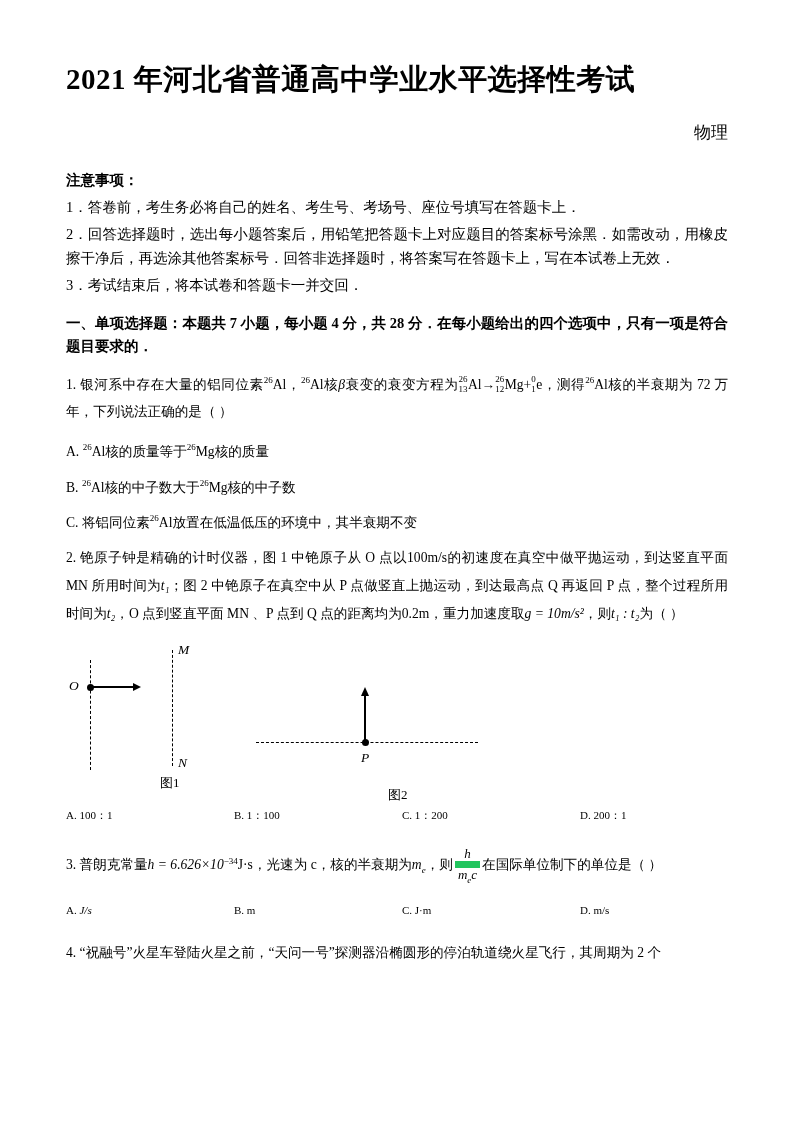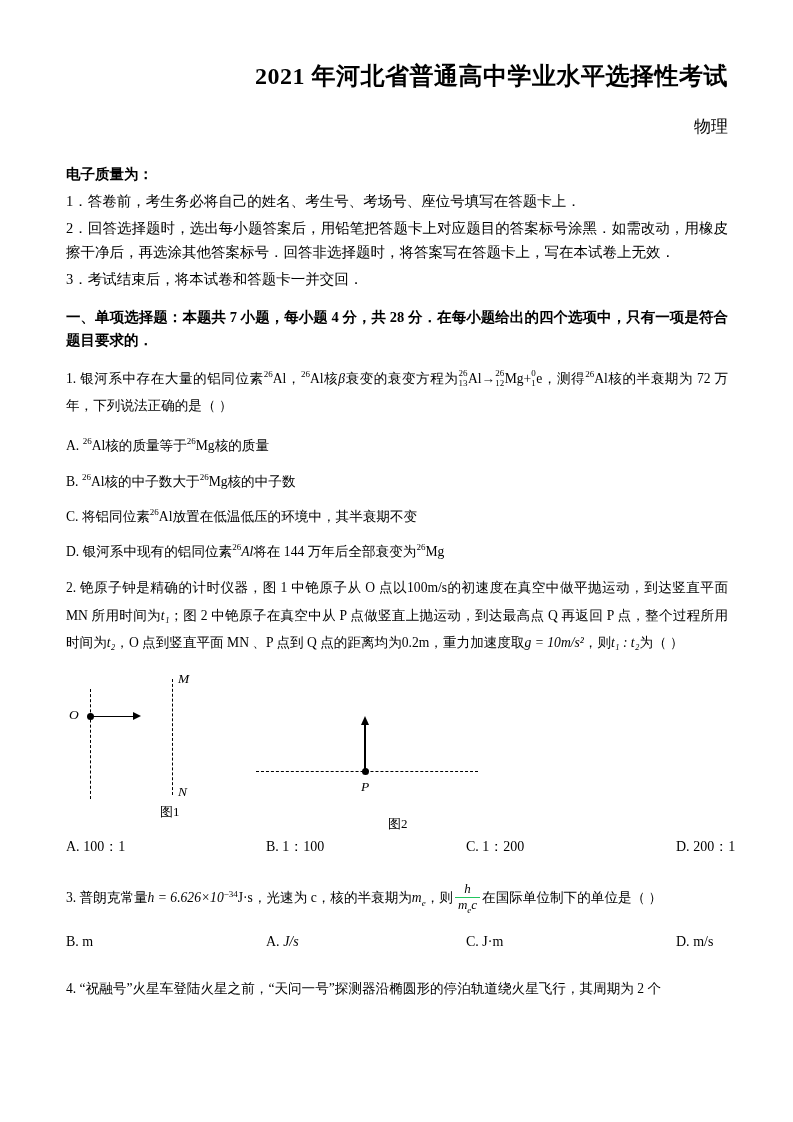--- a/index.html
+++ b/index.html
@@ -25,23 +25,23 @@
   }
   .content {
     position: absolute;
     left: 66px;
     top: 0;
     width: 662px;
   }
 
   
   .doc-title {
-    text-align: right;
+    text-align: left;
     font-weight: bold;
-    font-size: 24px;
+    font-size: 29px;
     letter-spacing: 0.5px;
     margin-top: 62px;
     line-height: 1.2;
   }
   .doc-subtitle {
     text-align: right;
     font-size: 17px;
     margin-top: 26px;
     line-height: 1.2;
   }
@@ -71,24 +71,23 @@
   }
 
   
   .question {
     font-size: 13.6px;
     line-height: 2.05;
     margin-top: 12px;
     text-align: justify;
   }
   .q-opts {
-    font-size: 14px;
+    font-size: 11px;
     line-height: 2.05;
     margin-top: 2px;
-    gap: 32px;
   }
   .opt-row {
     display: flex;
     margin-top: 2px;
   }
   .opt-row > .opt {
     flex: 0 0 auto;
   }
   .opt-inline-list .opt:nth-child(1) { width: 168px; }
   .opt-inline-list .opt:nth-child(2) { width: 168px; }
@@ -127,21 +126,21 @@
     display: inline-block;
     vertical-align: middle;
     text-align: center;
     font-size: 13px;
     line-height: 1.12;
     margin: 0 2px;
     position: relative;
     top: -0.15em;
   }
   .frac .num { display: block; padding: 0 3px; }
-  .frac .den { display: block; border-top: 1px solid #22c55e; padding: 0 3px; }
+  .frac .den { display: block; border-top: 7px solid #22c55e; padding: 0 3px; }
 
   
   .figures {
     position: relative;
     height: 160px;
     margin-top: 14px;
   }
   .fig {
     position: absolute;
     top: 0;
@@ -196,21 +195,21 @@
 </style>
 </head>
 <body>
 
 <div class="page">
   <div class="content">
 
     <div class="doc-title">2021 年河北省普通高中学业水平选择性考试</div>
     <div class="doc-subtitle">物理</div>
 
-    <div class="notice-heading">电子质量为：</div>
+    <div class="notice-heading">注意事项：</div>
     <div class="notice-item">1．答卷前，考生务必将自己的姓名、考生号、考场号、座位号填写在答题卡上．</div>
     <div class="notice-item">2．回答选择题时，选出每小题答案后，用铅笔把答题卡上对应题目的答案标号涂黑．如需改动，用橡皮擦干净后，再选涂其他答案标号．回答非选择题时，将答案写在答题卡上，写在本试卷上无效．</div>
     <div class="notice-item">3．考试结束后，将本试卷和答题卡一并交回．</div>
 
     <div class="section-heading">一、单项选择题：本题共 7 小题，每小题 4 分，共 28 分．在每小题给出的四个选项中，只有一项是符合题目要求的．</div>
 
     <div class="question">
       <span>1.</span>
       <span>银河系中存在大量的铝同位素</span><span class="nuc"><sup>26</sup><span>Al</span></span><span>，</span><span class="nuc"><sup>26</sup><span>Al</span></span><span>核</span><span class="it">β</span><span>衰变的衰变方程为</span><span class="nuc"><span class="prescript"><span class="top">26</span><span class="bot">13</span></span><span>Al</span></span><span>→</span><span class="nuc"><span class="prescript"><span class="top">26</span><span class="bot">12</span></span><span>Mg</span></span><span>+</span><span class="nuc"><span class="prescript"><span class="top">0</span><span class="bot">1</span></span><span>e</span></span><span>，测得</span><span class="nuc"><sup>26</sup><span>Al</span></span><span>核的半衰期为 72 万年，下列说法正确的是（        ）</span>
     </div>
@@ -223,24 +222,20 @@
     <div class="opt-block">
       <span>B.</span>
       <span class="nuc"><sup>26</sup><span>Al</span></span><span>核的中子数大于</span><span class="nuc"><sup>26</sup><span>Mg</span></span><span>核的中子数</span>
     </div>
 
     <div class="opt-block">
       <span>C.</span>
       <span>将铝同位素</span><span class="nuc"><sup>26</sup><span>Al</span></span><span>放置在低温低压的环境中，其半衰期不变</span>
     </div>
 
-    <div class="opt-block">
-      <span>D.</span>
-      <span>银河系中现有的铝同位素</span><span class="nuc"><sup>26</sup><span class="it">Al</span></span><span>将在 144 万年后全部衰变为</span><span class="nuc"><sup>26</sup><span>Mg</span></span>
-    </div>
 
     <div class="question">
       <span>2.</span>
       <span>铯原子钟是精确的计时仪器，图 1 中铯原子从 O 点以100m/s的初速度在真空中做平抛运动，到达竖直平面MN 所用时间为</span><span class="it">t₁</span><span>；图 2 中铯原子在真空中从 P 点做竖直上抛运动，到达最高点 Q 再返回 P 点，整个过程所用时间为</span><span class="it">t₂</span><span>，O 点到竖直平面 MN 、P 点到 Q 点的距离均为0.2m，重力加速度取</span><span class="it">g = 10m/s²</span><span>，则</span><span class="it">t₁ : t₂</span><span>为（       ）</span>
     </div>
 
     <div class="figures">
 
       <div class="fig" style="left:0px; width:300px; height:160px;">
 
@@ -293,26 +288,26 @@
       </span>
     </div>
 
     <div class="question" style="margin-top:22px;">
       <span>3.</span>
       <span>普朗克常量</span><span class="it">h = 6.626×10</span><sup>−34</sup><span>J·s</span><span>，光速为 c，核的半衰期为</span><span class="it">m</span><sub class="it">e</sub><span>，则</span><span class="frac"><span class="num it">h</span><span class="den"><span class="it">m</span><sub class="it">e</sub><span class="it">c</span></span></span><span>在国际单位制下的单位是（        ）</span>
     </div>
 
     <div class="q-opts opt-row opt-inline-list" style="margin-top:14px;">
       <span class="opt">
+        <span>A.</span>
+        <span class="it">J/s</span>
+      </span>
+      <span class="opt">
         <span>B.</span>
         <span>m</span>
-      </span>
-      <span class="opt">
-        <span>A.</span>
-        <span class="it">J/s</span>
       </span>
       <span class="opt">
         <span>C.</span>
         <span>J·m</span>
       </span>
       <span class="opt">
         <span>D.</span>
         <span>m/s</span>
       </span>
     </div>

